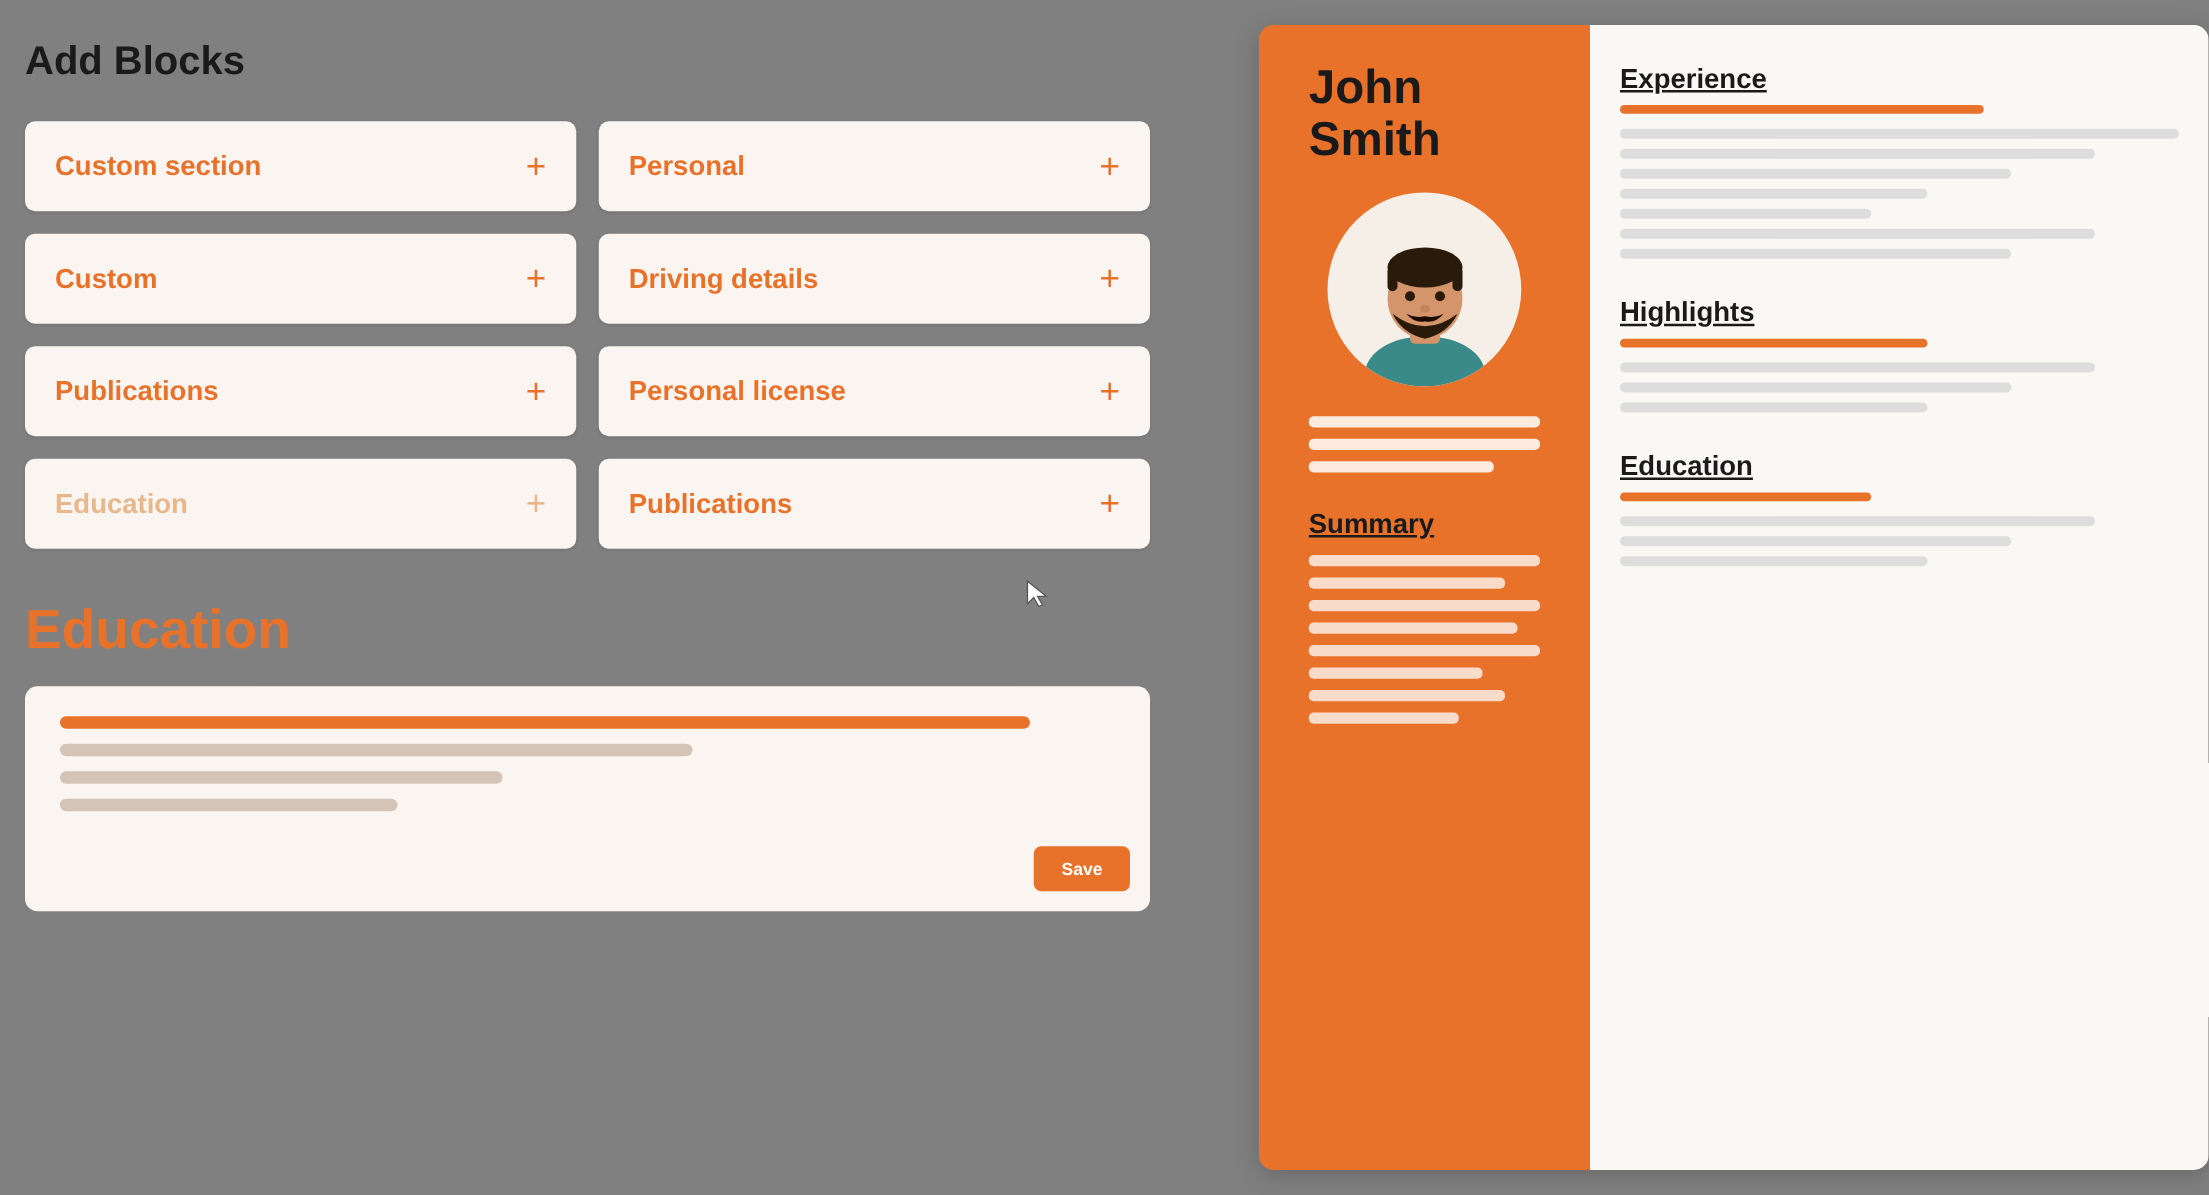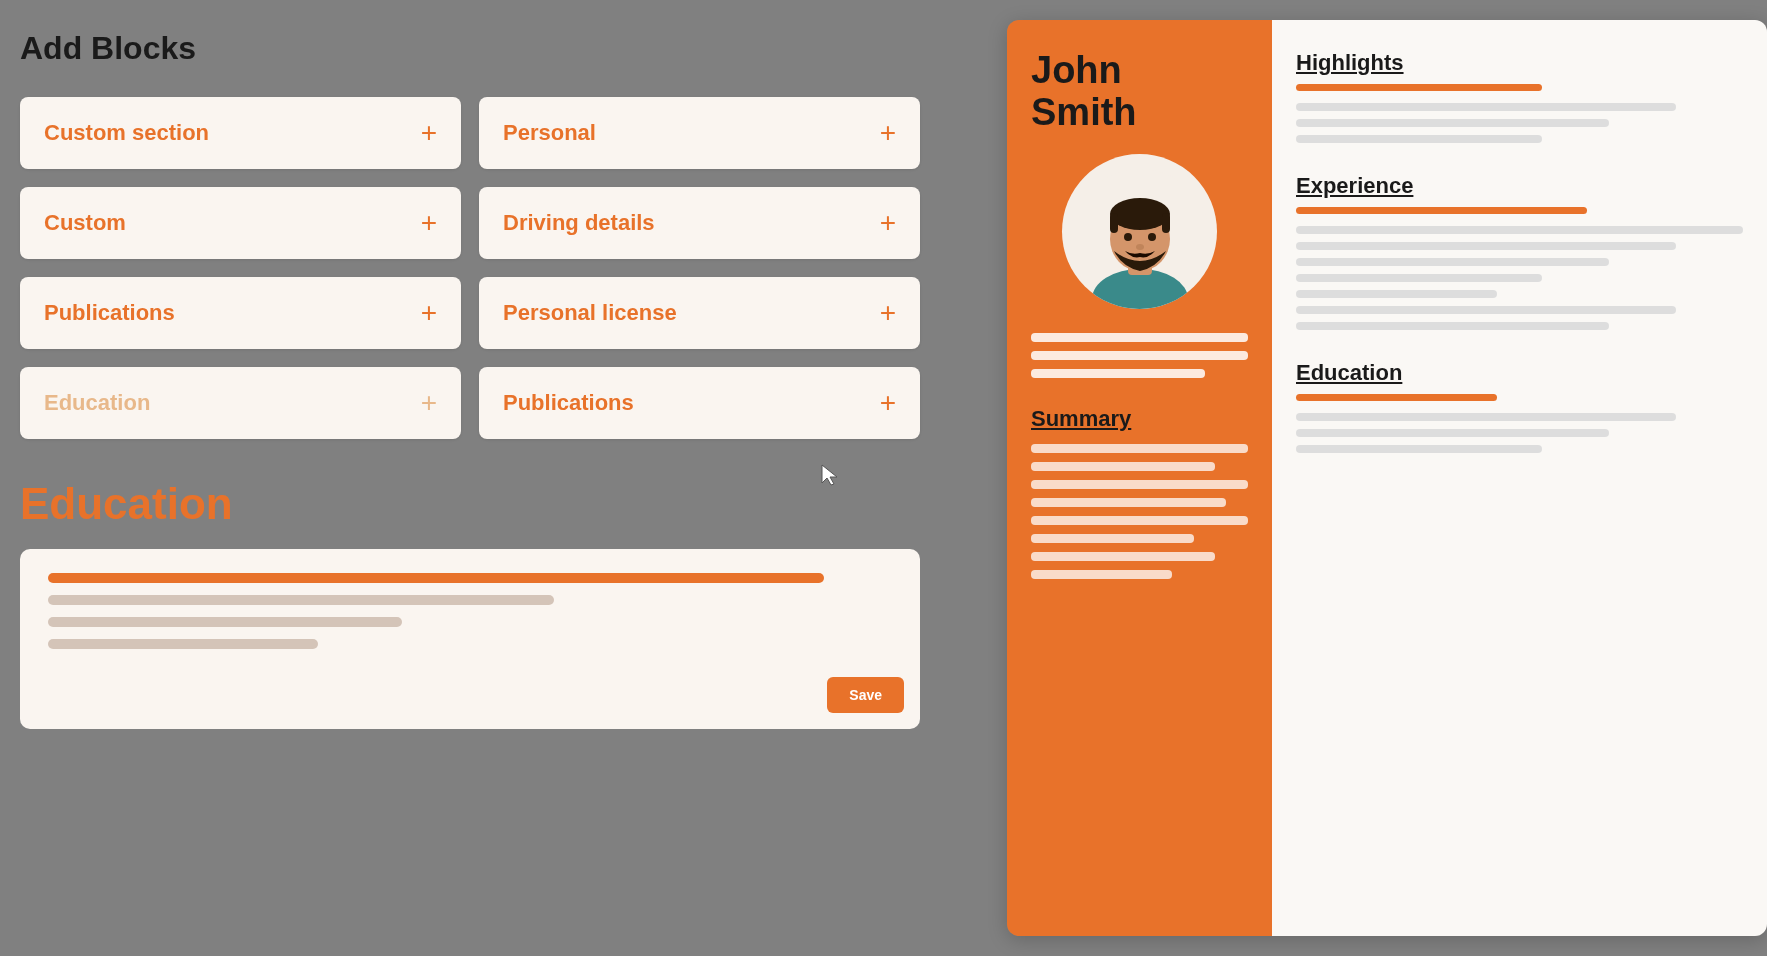--- a/index.html
+++ b/index.html
@@ -119,21 +119,21 @@
       height: 916px;
       display: flex;
       border-radius: 12px;
       overflow: hidden;
       box-shadow: 0 4px 20px rgba(0,0,0,0.2);
     }
 
     .resume-left {
       width: 265px;
       background: #e8722a;
-      padding: 30px 24px;
+      padding: 30px 40px;
       flex-shrink: 0;
     }
 
     .resume-name {
       font-size: 38px;
       font-weight: 900;
       color: #1a1a1a;
       line-height: 1.1;
       margin-bottom: 20px;
     }
@@ -343,40 +343,40 @@
       <div class="res-line-dark" style="width:100%"></div>
       <div class="res-line-dark" style="width:75%"></div>
       <div class="res-line-dark" style="width:85%"></div>
       <div class="res-line-dark" style="width:65%"></div>
     </div>
   </div>
 
   <div class="resume-right">
 
     <div class="resume-section">
-      <div class="resume-section-title">Highlights</div>
-      <div class="accent-bar" style="width:55%"></div>
-      <div class="right-line w85"></div>
-      <div class="right-line w70"></div>
-      <div class="right-line w55"></div>
-    </div>
-
-    <div class="resume-section">
       <div class="resume-section-title">Experience</div>
       <div class="accent-bar" style="width:65%"></div>
       <div class="right-line w100"></div>
       <div class="right-line w85"></div>
       <div class="right-line w70"></div>
       <div class="right-line w55"></div>
       <div class="right-line w45"></div>
       <div class="right-line w85"></div>
       <div class="right-line w70"></div>
     </div>
 
     <div class="resume-section">
+      <div class="resume-section-title">Highlights</div>
+      <div class="accent-bar" style="width:55%"></div>
+      <div class="right-line w85"></div>
+      <div class="right-line w70"></div>
+      <div class="right-line w55"></div>
+    </div>
+
+    <div class="resume-section">
       <div class="resume-section-title">Education</div>
       <div class="accent-bar" style="width:45%"></div>
       <div class="right-line w85"></div>
       <div class="right-line w70"></div>
       <div class="right-line w55"></div>
     </div>
 
   </div>
 </div>
 

